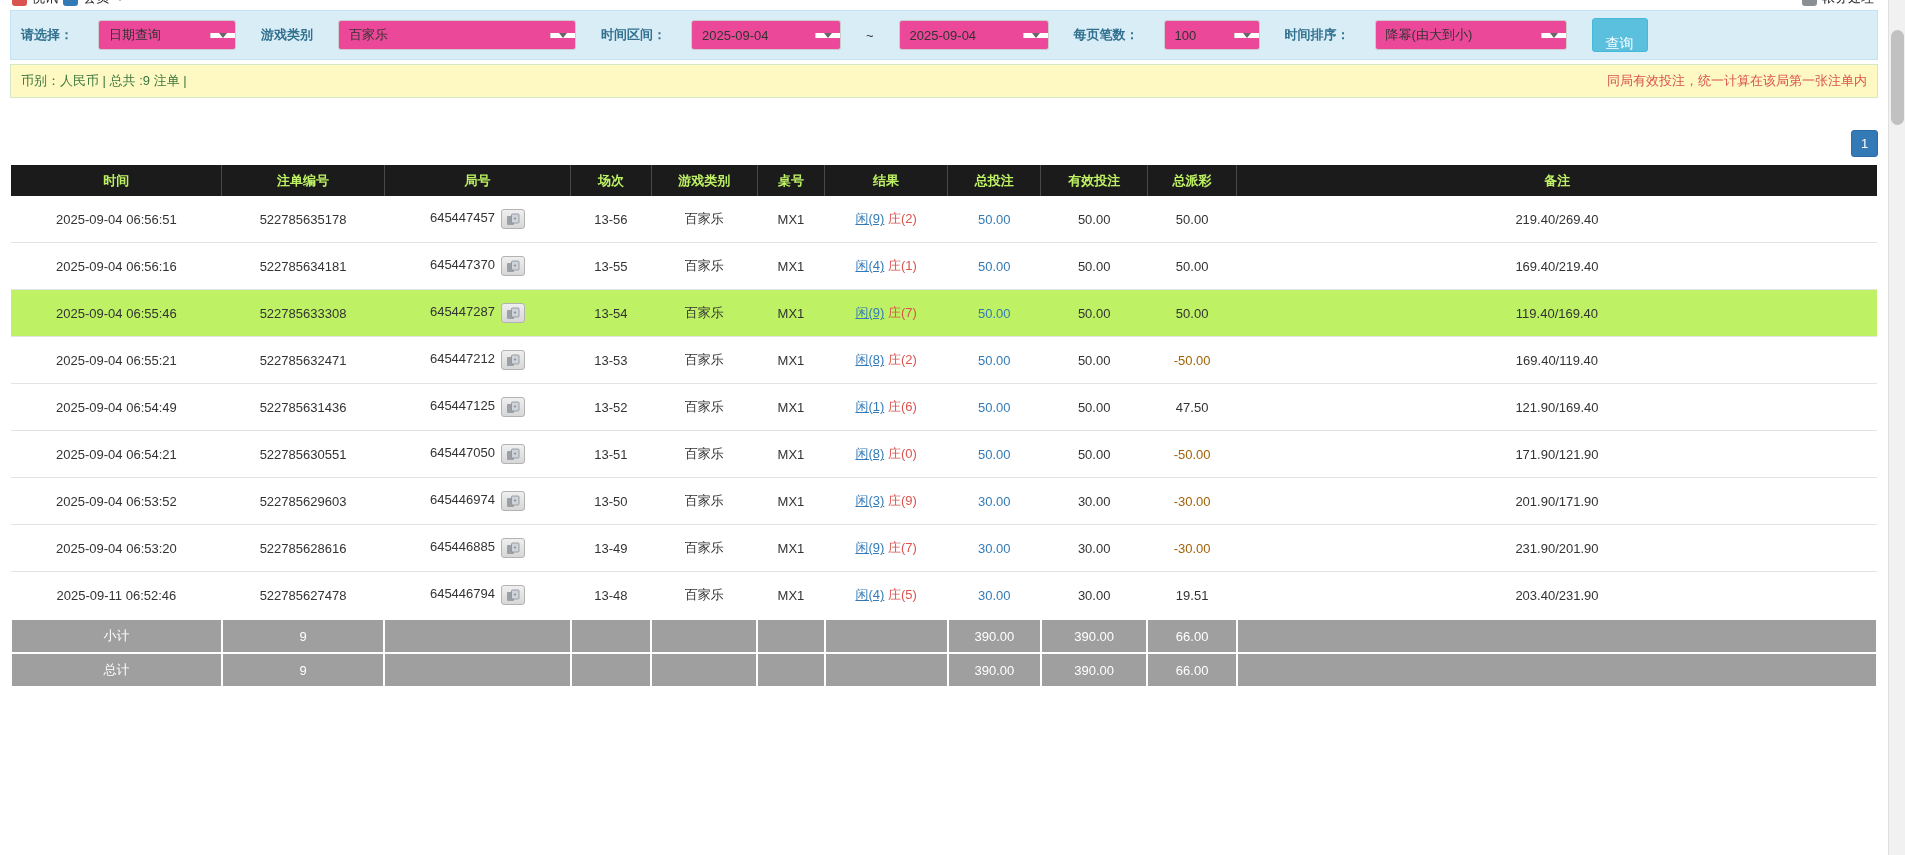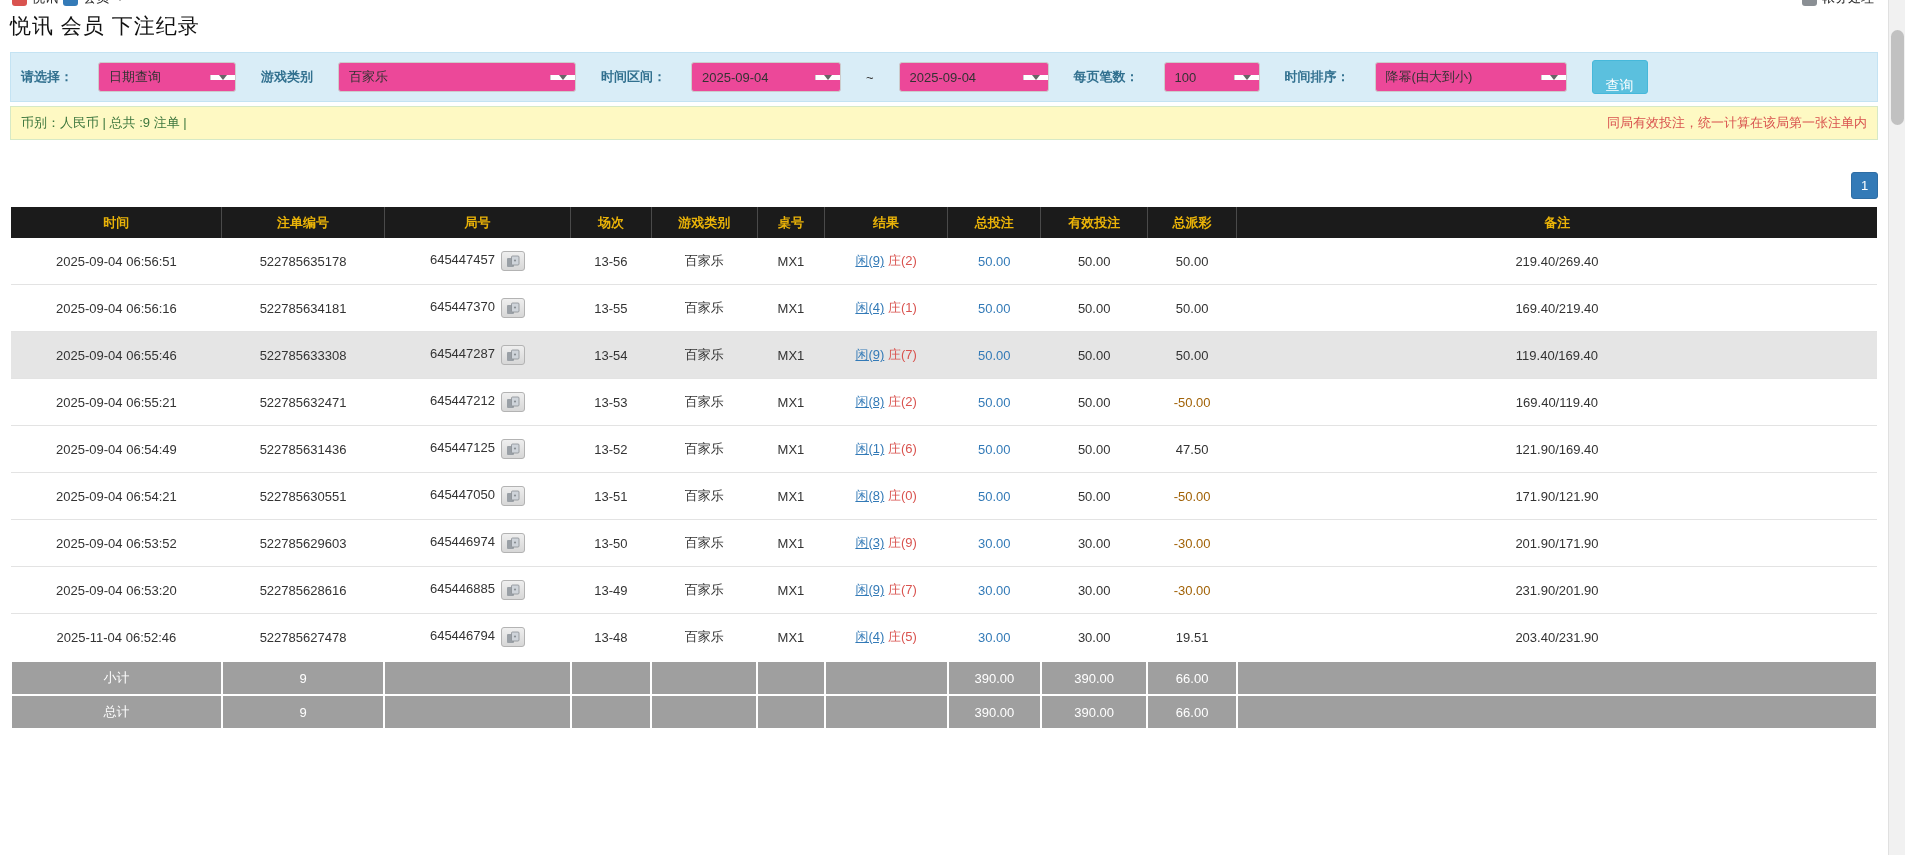--- a/index.html
+++ b/index.html
@@ -45,24 +45,24 @@
   .info-bar { background: #fef9c3; border: 1px solid #d6e9c6; margin-top: 4px; padding: 7px 10px; display: flex; justify-content: space-between; align-items: center; }
   .info-left { color: #3c763d; }
   .info-right { color: #d9534f; }
 
   
   .pagination { display: flex; justify-content: flex-end; margin-top: 32px; margin-bottom: 8px; }
   .page-btn { min-width: 27px; height: 27px; background: #337ab7; border: 1px solid #2e6da4; color: #fff; border-radius: 3px; font-size: 13px; cursor: pointer; font-family: inherit; }
 
   
   table.bets { width: 100%; border-collapse: collapse; table-layout: fixed; }
-  thead th { background: #1b1b1b; color: #eab308; font-weight: bold; font-size: 13px; height: 31px; padding: 0 4px; text-align: center; }
+  thead th { background: #1b1b1b; color: #bef264; font-weight: bold; font-size: 13px; height: 31px; padding: 0 4px; text-align: center; }
   thead th + th { border-left: 1px solid #4a4a4a; }
   tbody td { text-align: center; padding: 13px 4px; border-bottom: 1px solid #e3e3e3; font-size: 13px; color: #333; background: #fff; white-space: nowrap; overflow: hidden; }
-  tr.hl td { background: #e5e5e5; }
+  tr.hl td { background: #bef264; }
   .res-player { color: #337ab7; text-decoration: underline; }
   .res-banker { color: #d9534f; }
   td.link { color: #337ab7; cursor: pointer; }
   td.neg { color: #a16207; }
   .round-btn { display: inline-flex; align-items: center; justify-content: center; width: 24px; height: 20px; background: linear-gradient(#efefef, #d7d7d7); border: 1px solid #b3b3b3; border-radius: 3px; margin-left: 6px; vertical-align: middle; cursor: pointer; }
   tr.summary td { background: #9f9f9f; color: #fff; border: 2px solid #fff; padding: 7px 4px; font-size: 13px; }
 </style>
 </head>
 <body>
 
@@ -78,21 +78,20 @@
           <span class="topbar-label">会员</span>
           <span class="chev"></span>
         </div>
         <div class="topbar-group">
           <span class="mini-icon gray"></span>
           <span class="topbar-label">帐务处理</span>
         </div>
       </div>
     </div>
 
-    <h1 class="page-title">悦讯 会员 下注纪录</h1>
 
     <div class="filter-bar">
       <span class="filter-label">请选择：</span>
       <div class="control w-mode">
         <span class="control-value">日期查询</span>
         <span class="control-caret">
             <i class="caret"></i>
           </span>
       </div>
 
@@ -323,21 +322,21 @@
             <td>13-49</td>
             <td>百家乐</td>
             <td>MX1</td>
             <td><span class="res-player">闲(9)</span> <span class="res-banker">庄(7)</span></td>
             <td class="link">30.00</td>
             <td>30.00</td>
             <td class="neg">-30.00</td>
             <td>231.90/201.90</td>
           </tr>
           <tr>
-            <td>2025-11-04 06:52:46</td>
+            <td>2025-09-11 06:52:46</td>
             <td>522785627478</td>
             <td>645446794<span class="round-btn">
                 <svg width="14" height="13" viewBox="0 0 14 13">
                   <rect x="1" y="3" width="7" height="9" rx="1" fill="#9aa0a6"></rect>
                   <rect x="5.5" y="1" width="7.5" height="9" rx="1" fill="#cfd4da" stroke="#8a8f94" stroke-width="0.8"></rect>
                   <circle cx="9" cy="5.5" r="1.1" fill="#8a8f94"></circle>
                 </svg>
               </span></td>
             <td>13-48</td>
             <td>百家乐</td>

